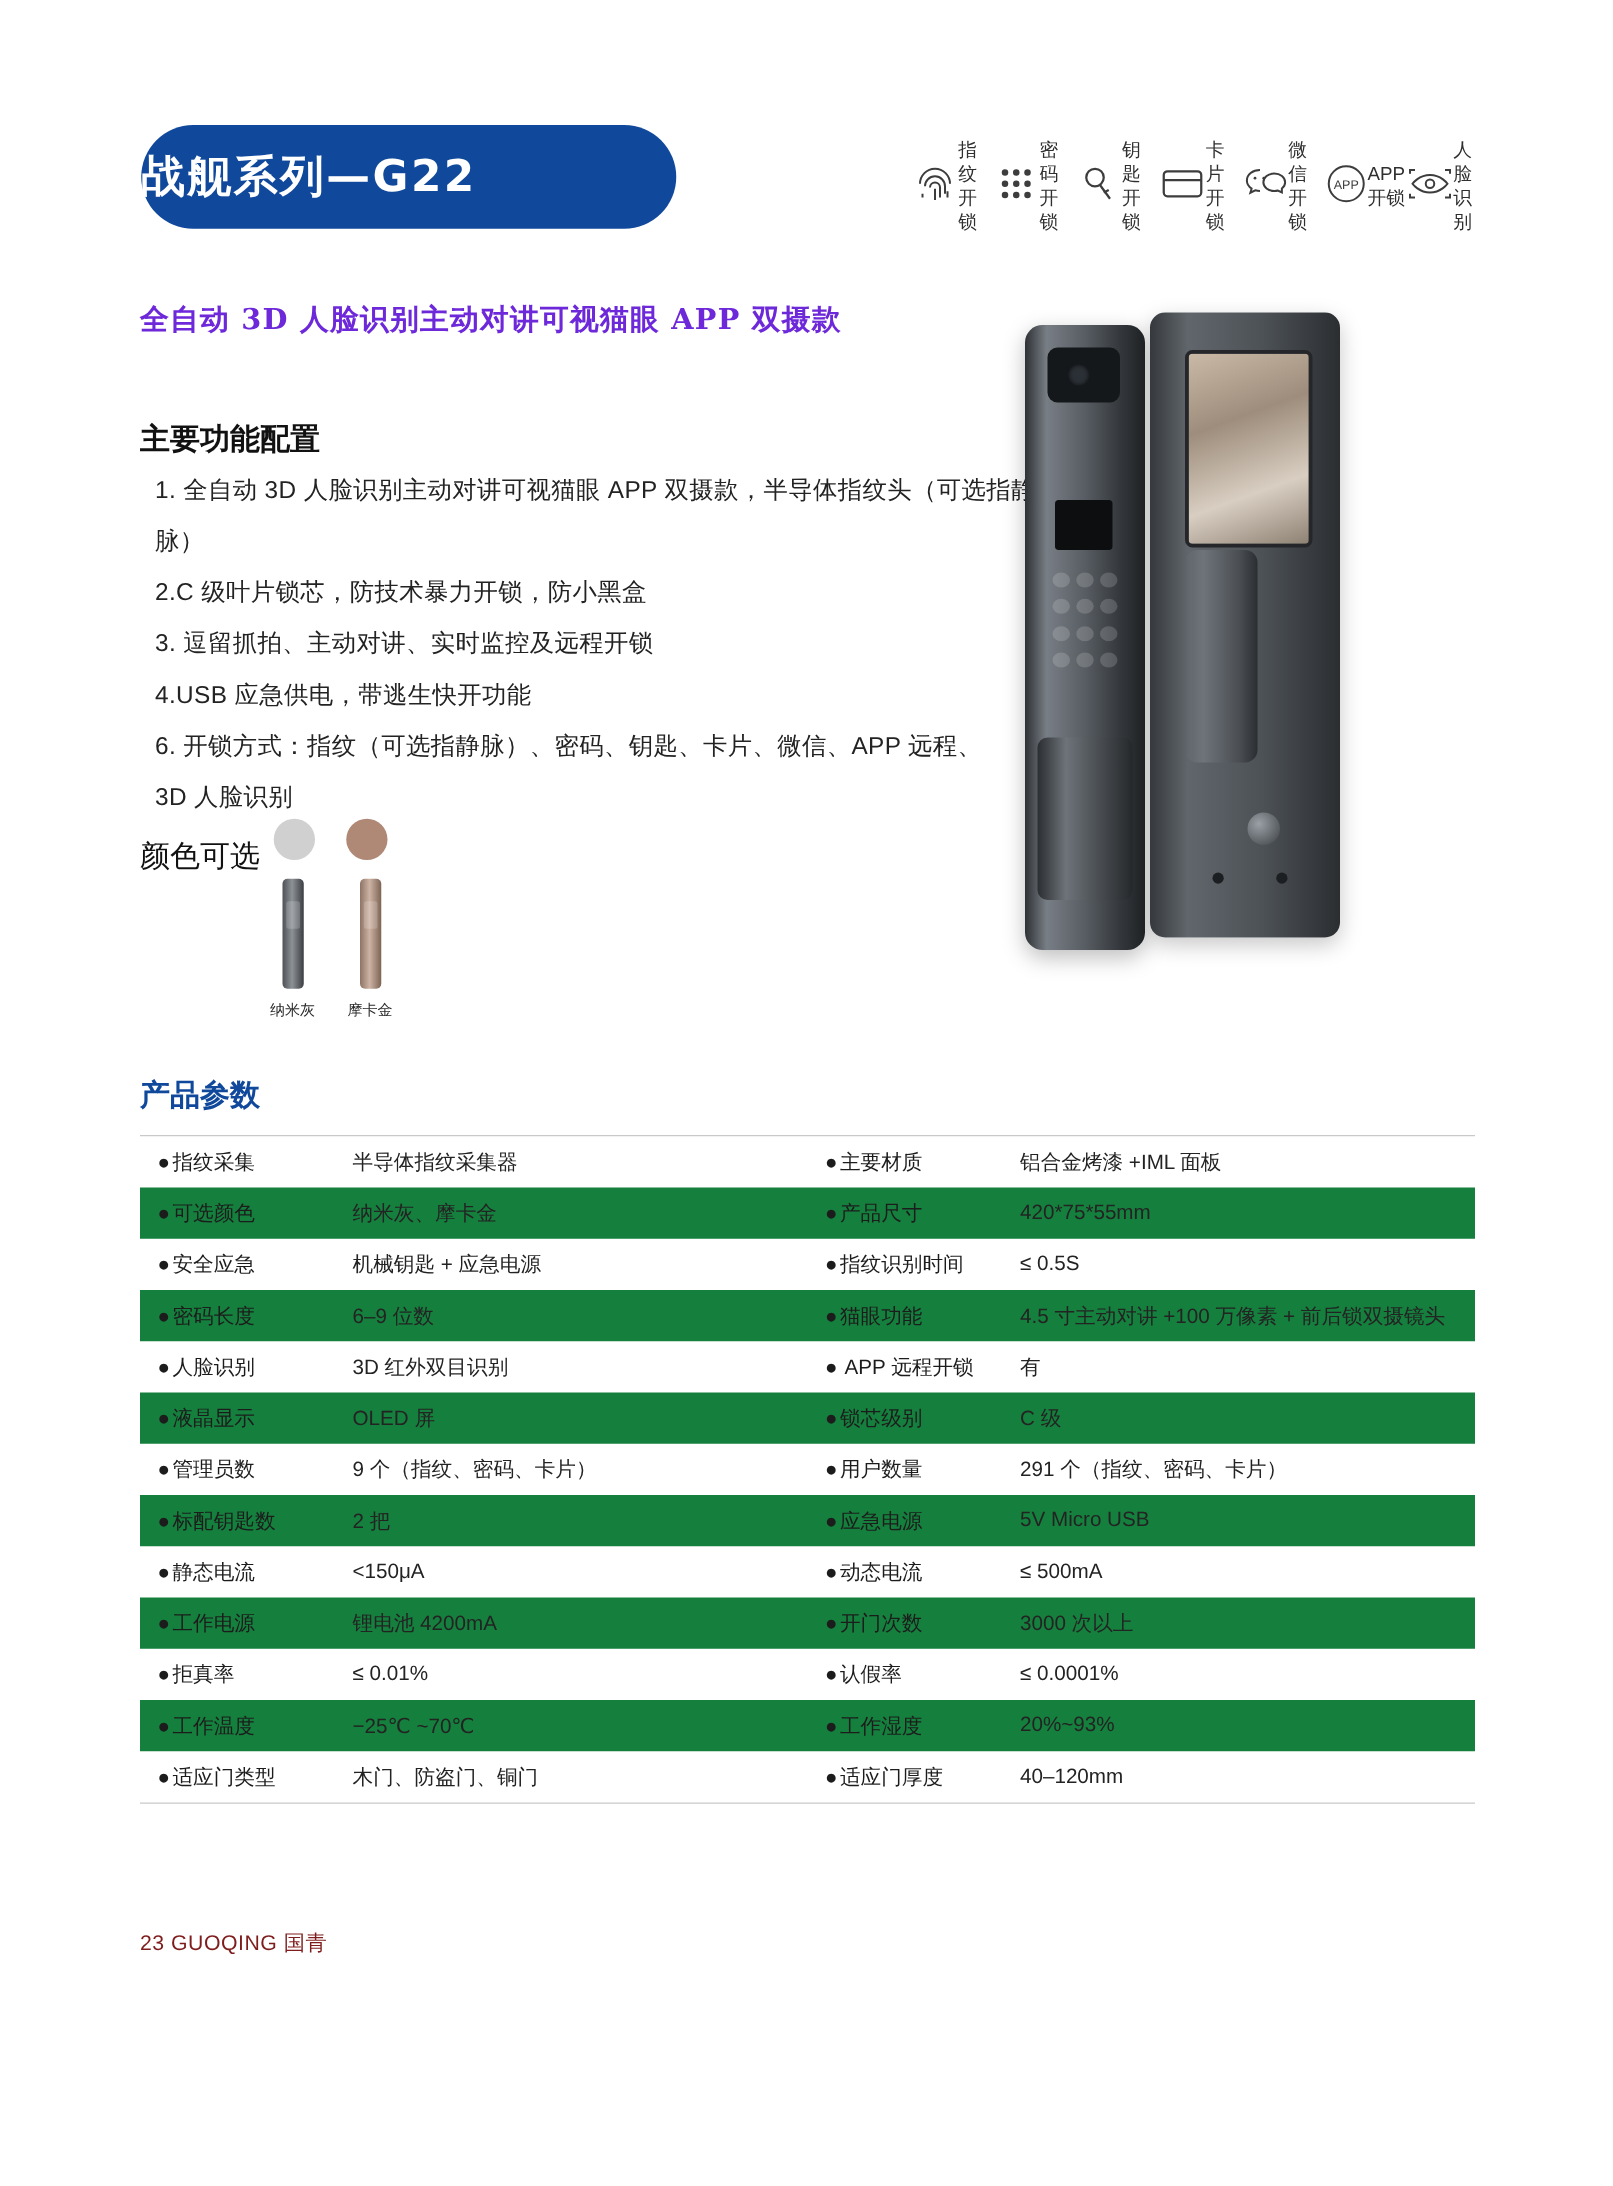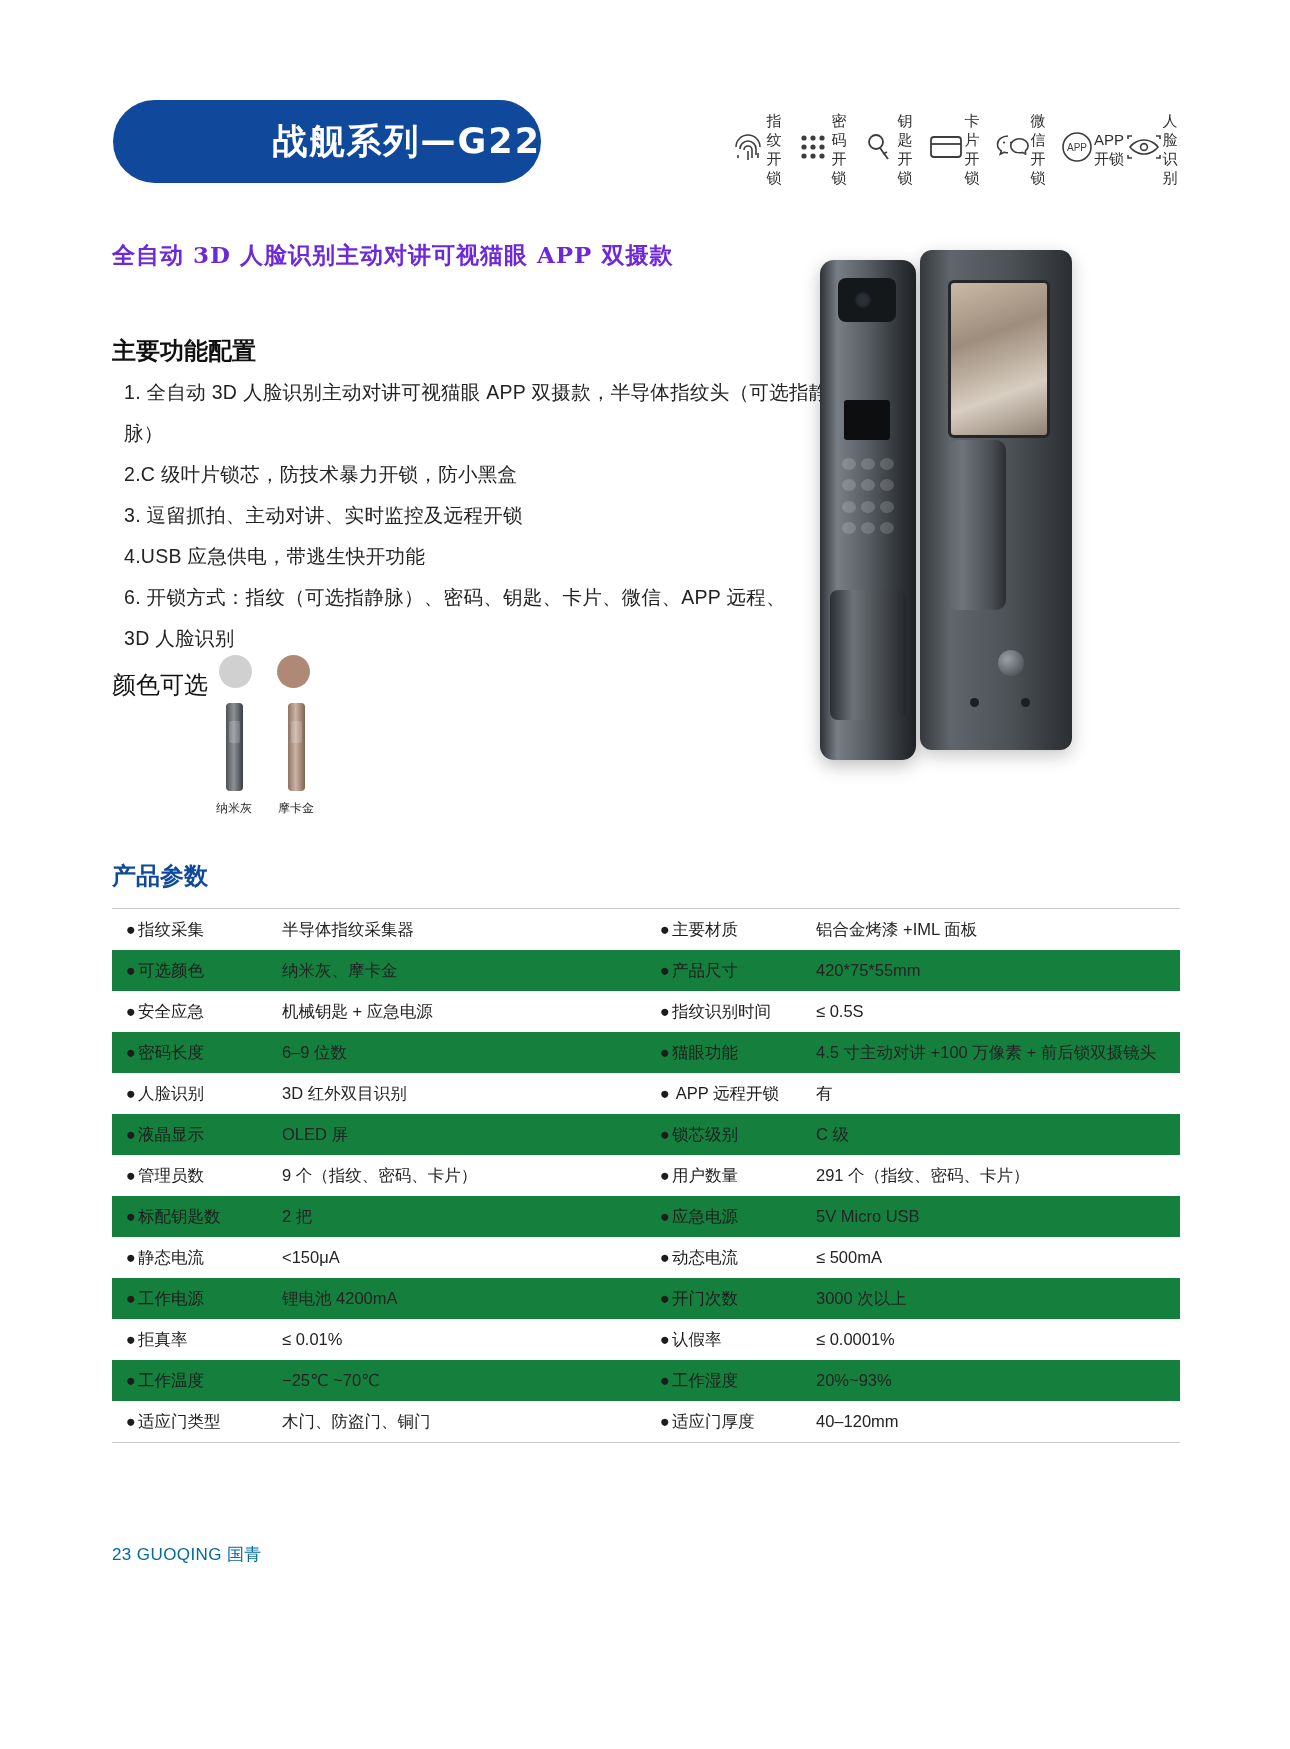--- a/index.html
+++ b/index.html
@@ -27,21 +27,21 @@
   .series-badge {
     position: absolute;
     left: 0;
     top: 0;
     width: 428px;
     height: 83px;
     background: #10499b;
     border-radius: 42px;
     display: flex;
     align-items: center;
-    justify-content: flex-end;
+    justify-content: flex-start;
   }
   .series-badge span {
     color: #ffffff;
     font-size: 35px;
     font-weight: bold;
     letter-spacing: 2px;
     font-family: "DejaVu Sans", "Liberation Sans", sans-serif;
   }
   .unlock-icons {
     position: absolute;
@@ -341,21 +341,21 @@
     color: #232323;
     white-space: nowrap;
   }
 
   
   .footer {
     position: absolute;
     left: 112px;
     top: 1543px;
     font-size: 17px;
-    color: #0369a1;
+    color: #7f1d1d;
     letter-spacing: 0.4px;
   }
 </style>
 </head>
 <body>
 
 <div class="header">
   <div class="series-badge">
     <span>战舰系列—G22</span>
   </div>

